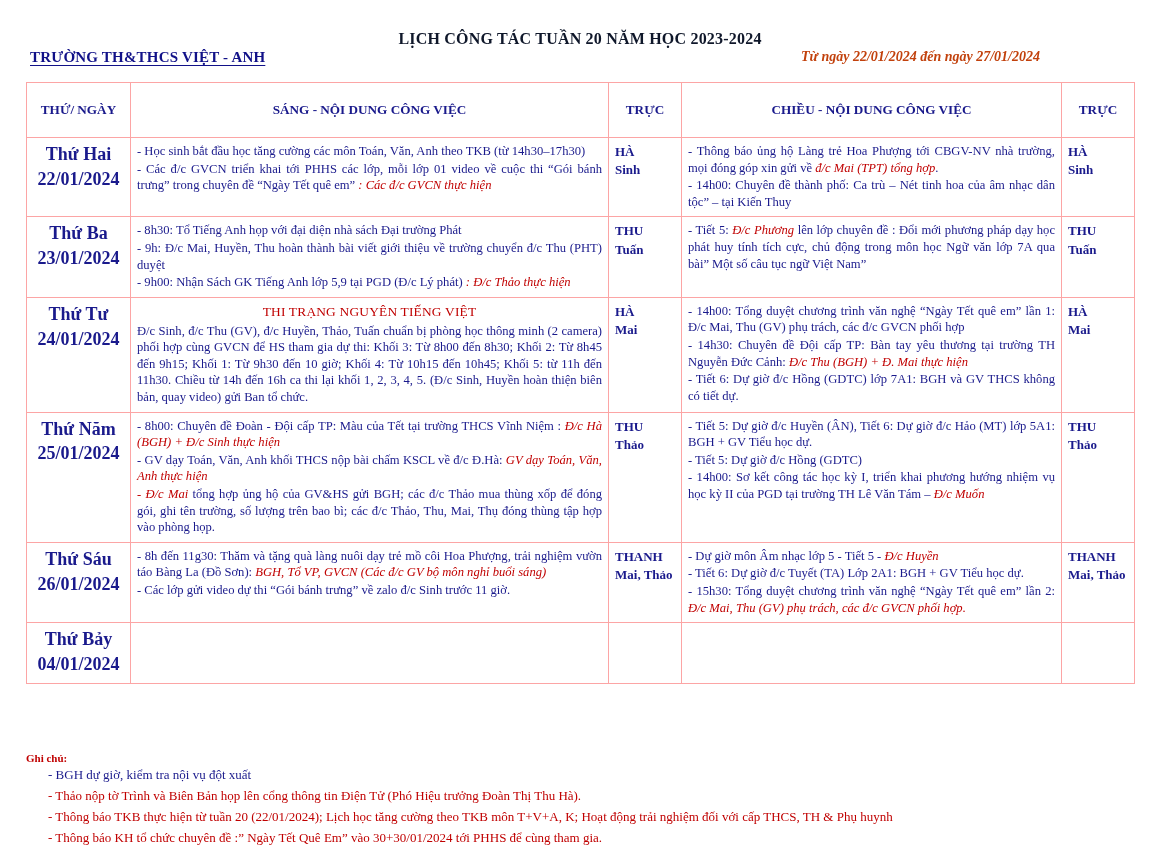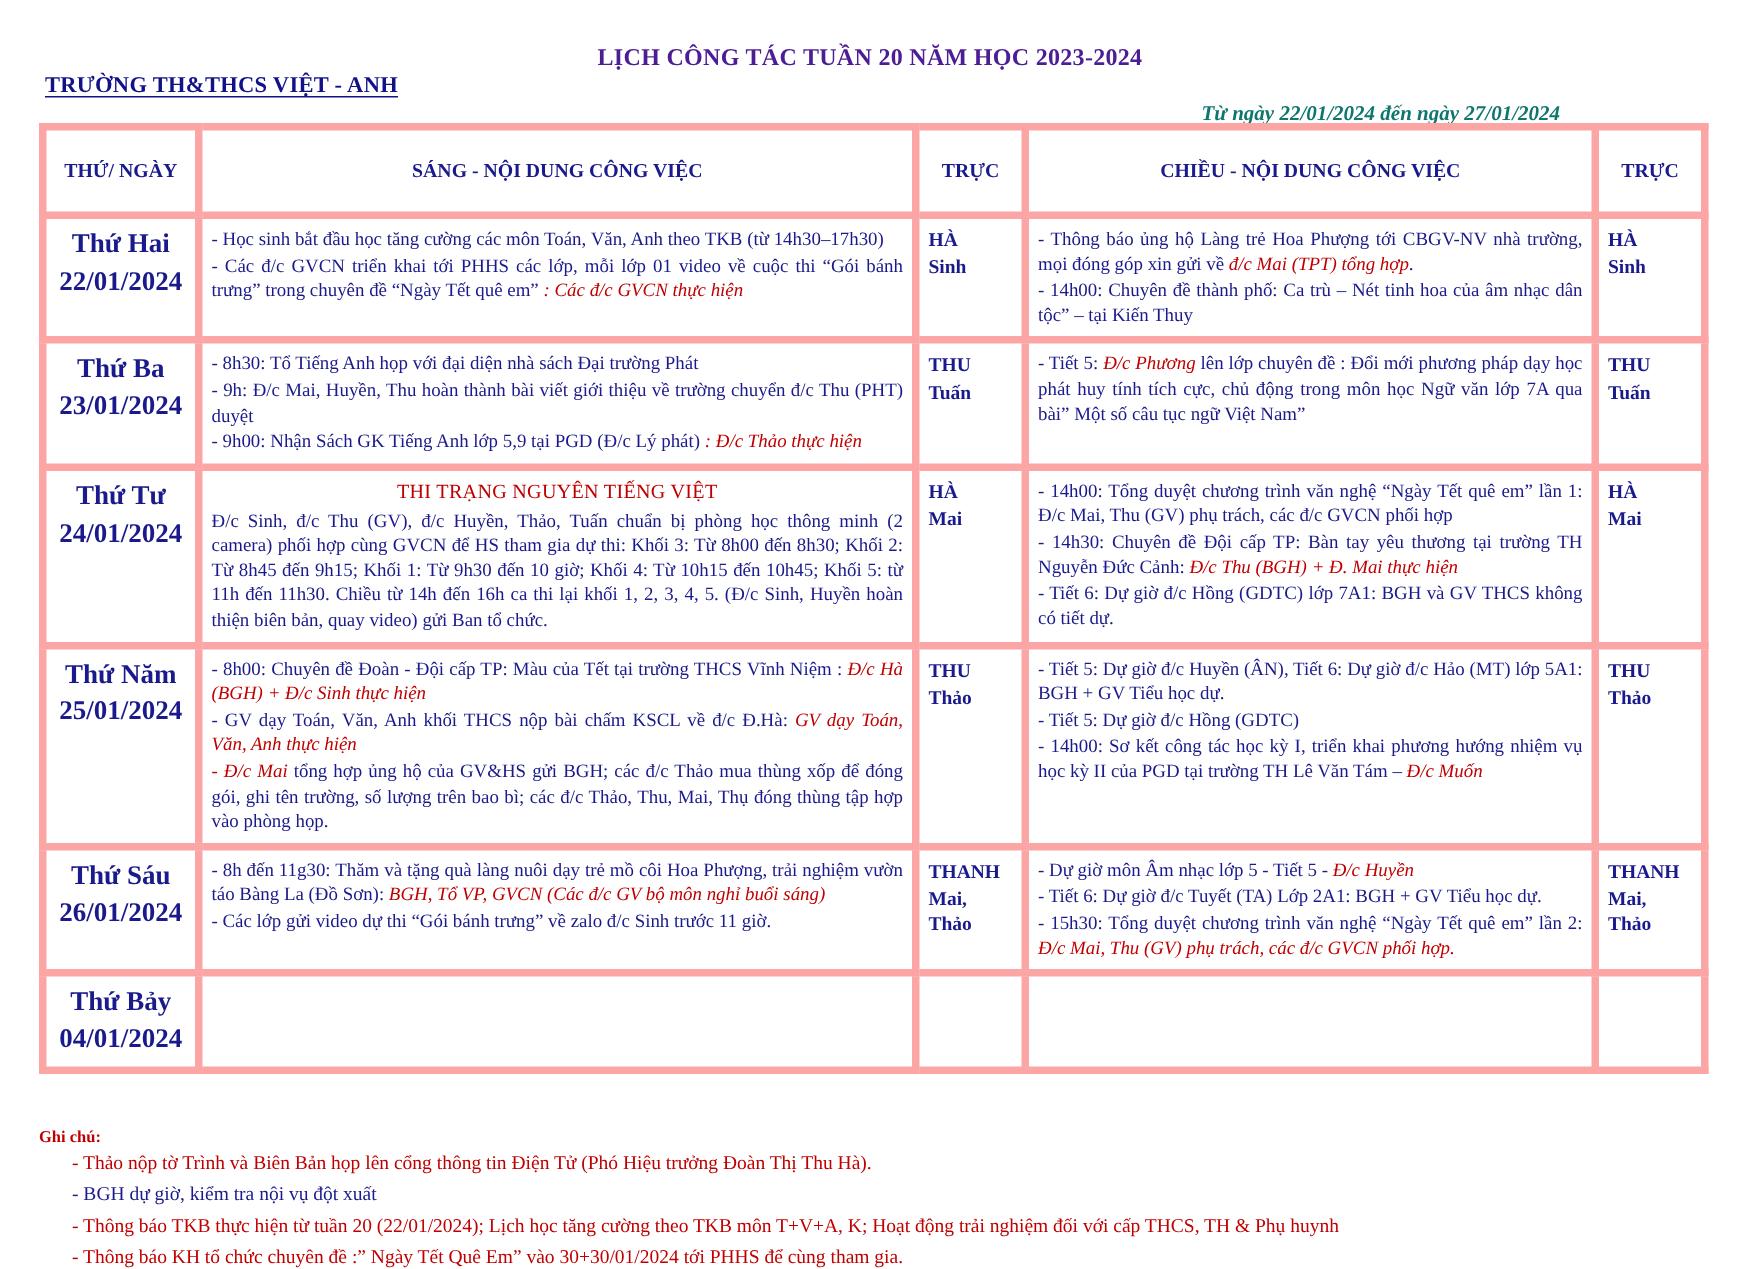--- a/index.html
+++ b/index.html
@@ -35,45 +35,44 @@
     margin-top: 31px;
   }
   .doc-title {
     position: absolute;
     left: 0;
     right: 0;
     top: 30px;
     text-align: center;
     font-weight: bold;
     font-size: 16px;
-    color: #4c1d95;
+    color: #0f172a;
     letter-spacing: 0.2px;
   }
   .date-range {
     position: absolute;
     right: 120px;
     top: 49px;
     font-style: italic;
     font-weight: bold;
     font-size: 14px;
-    color: #0f766e;
+    color: #c2410c;
     white-space: nowrap;
-    margin-top: 20px;
   }
   table.schedule {
     position: absolute;
     left: 26px;
     top: 82px;
     width: 1108px;
     border-collapse: collapse;
     table-layout: fixed;
     font-size: 12.6px;
   }
   table.schedule th, table.schedule td {
-    border: 5px solid #fca5a5;
+    border: 1px solid #fca5a5;
     vertical-align: top;
     padding: 5px 6px;
     color: #1a1a8c;
     line-height: 1.32;
   }
   table.schedule thead th {
     text-align: center;
     vertical-align: middle;
     font-weight: bold;
     font-size: 13.2px;
@@ -294,19 +293,19 @@
         <td class="truc"></td>
         <td class="content"></td>
         <td class="truc"></td>
       </tr>
 
     </tbody>
   </table>
 
   <div class="notes">
     <div class="head">Ghi chú:</div>
+    <span class="nl dash">- BGH dự giờ, kiểm tra nội vụ đột xuất</span>
     <span class="nl reddash">-   Thảo nộp tờ Trình và Biên Bản họp lên cổng thông tin Điện Tử (Phó Hiệu trưởng Đoàn Thị Thu Hà).</span>
-    <span class="nl dash">- BGH dự giờ, kiểm tra nội vụ đột xuất</span>
     <span class="nl reddash">-   Thông báo TKB thực hiện từ tuần 20 (22/01/2024); Lịch học tăng cường theo TKB môn T+V+A, K; Hoạt động trải nghiệm đối với cấp THCS, TH &amp; Phụ huynh</span>
     <span class="nl reddash">-   Thông báo KH tổ chức chuyên đề :” Ngày Tết Quê Em” vào 30+30/01/2024 tới PHHS để cùng tham gia.</span>
   </div>
 
 </div>
 
 </body></html>

